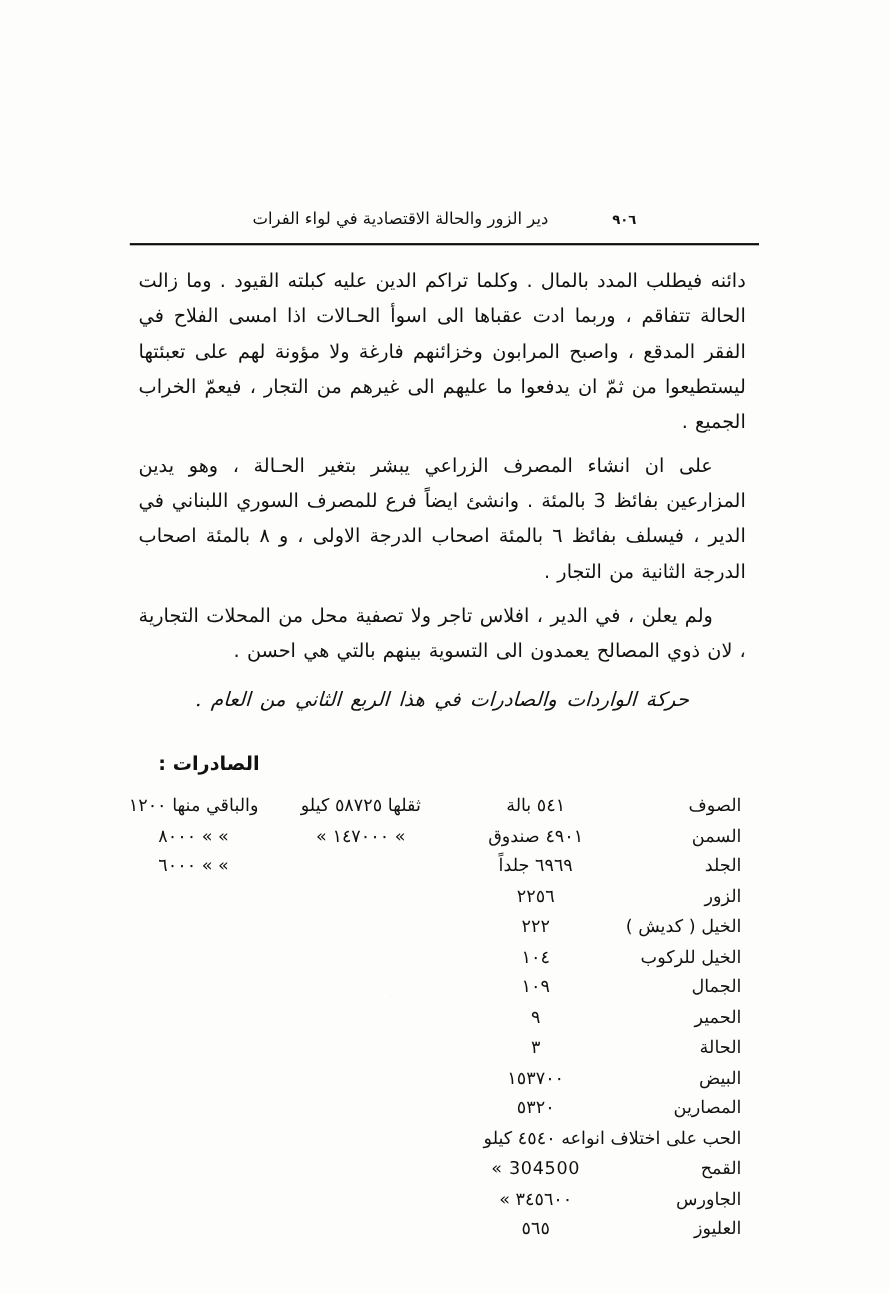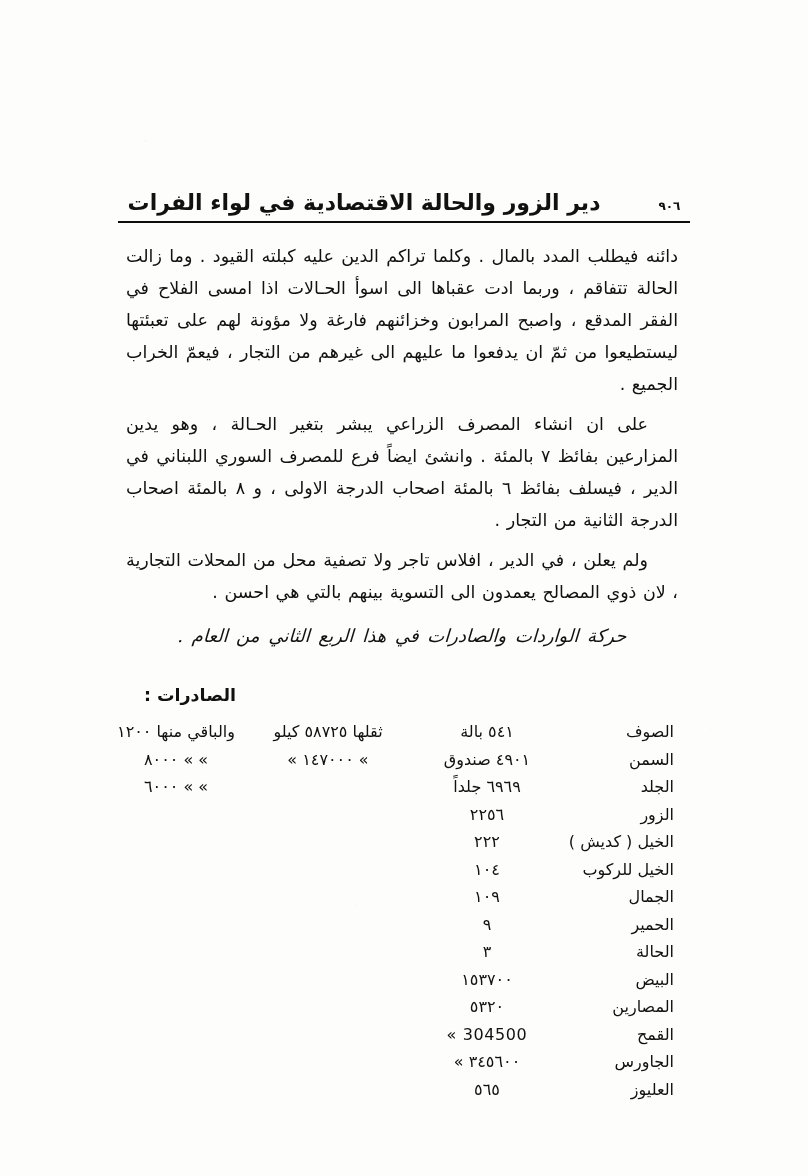--- a/index.html
+++ b/index.html
@@ -52,22 +52,22 @@
     justify-content: center;
     gap: 58px;
   }
   .hdr-page-number {
     font-size: 12px;
     letter-spacing: 1px;
     font-weight: 600;
     white-space: nowrap;
   }
   .hdr-title {
-    font-size: 22px;
-    font-weight: 700;
+    font-size: 15px;
+    font-weight: 400;
     white-space: nowrap;
   }
 
   #header-rule {
     position: absolute;
     top: 221px;
     right: 118px;
     width: 572px;
     height: 0;
     border-top: 2.2px solid #0d0d0d;
@@ -174,21 +174,21 @@
 
   <div id="running-header">
     <span class="hdr-page-number">٩٠٦</span>
     <span class="hdr-title">دير الزور والحالة الاقتصادية في لواء الفرات</span>
   </div>
 
   <div id="header-rule"></div>
 
   <div id="body-text">
     <p class="para last-line-right gap-after">دائنه فيطلب المدد بالمال . وكلما تراكم الدين عليه كبلته القيود . وما زالت الحالة تتفاقم ، وربما ادت عقباها الى اسوأ الحـالات اذا امسى الفلاح في الفقر المدقع ، واصبح المرابون وخزائنهم فارغة ولا مؤونة لهم على تعبئتها ليستطيعوا من ثمّ ان يدفعوا ما عليهم الى غيرهم من التجار ، فيعمّ الخراب الجميع .</p>
-    <p class="para indent last-line-right gap-after">على ان انشاء المصرف الزراعي يبشر بتغير الحـالة ، وهو يدين المزارعين بفائظ ٧ بالمئة . وانشئ ايضاً فرع للمصرف السوري اللبناني في الدير ، فيسلف بفائظ ٦ بالمئة اصحاب الدرجة الاولى ، و ٨ بالمئة اصحاب الدرجة الثانية من التجار .</p>
+    <p class="para indent last-line-right gap-after">على ان انشاء المصرف الزراعي يبشر بتغير الحـالة ، وهو يدين المزارعين بفائظ 3 بالمئة . وانشئ ايضاً فرع للمصرف السوري اللبناني في الدير ، فيسلف بفائظ ٦ بالمئة اصحاب الدرجة الاولى ، و ٨ بالمئة اصحاب الدرجة الثانية من التجار .</p>
     <p class="para indent last-line-right">ولم يعلن ، في الدير ، افلاس تاجر ولا تصفية محل من المحلات التجارية ، لان ذوي المصالح يعمدون الى التسوية بينهم بالتي هي احسن .</p>
   </div>
 
   <div id="section-heading">حركة الواردات والصادرات في هذا الربع الثاني من العام .</div>
 
   <div id="exports-label">الصادرات :</div>
 
   <table id="exports-table">
     <tbody>
         <tr>
@@ -251,20 +251,26 @@
           <td class="col-note"></td>
           <td class="col-rest"></td>
         </tr>
         <tr>
           <td class="col-item">المصارين</td>
           <td class="col-qty">٥٣٢٠</td>
           <td class="col-note"></td>
           <td class="col-rest"></td>
         </tr>
         <tr>
+          <td class="col-item">الحب على اختلاف انواعه ٤٥٤٠ كيلو</td>
+          <td class="col-qty"></td>
+          <td class="col-note"></td>
+          <td class="col-rest"></td>
+        </tr>
+        <tr>
           <td class="col-item">القمح</td>
           <td class="col-qty">304500 »</td>
           <td class="col-note"></td>
           <td class="col-rest"></td>
         </tr>
         <tr>
           <td class="col-item">الجاورس</td>
           <td class="col-qty">٣٤٥٦٠٠ »</td>
           <td class="col-note"></td>
           <td class="col-rest"></td>

